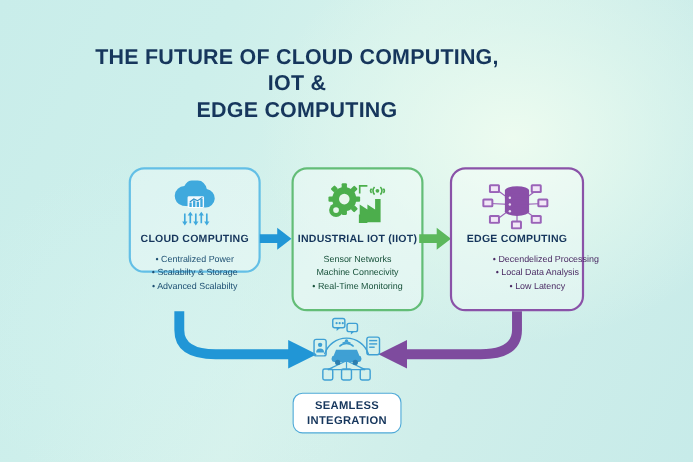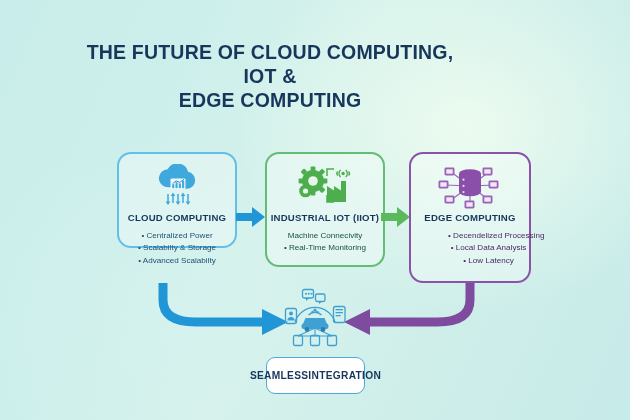--- a/index.html
+++ b/index.html
@@ -44,21 +44,21 @@
   .card {
     position: absolute;
     box-sizing: border-box;
     border-radius: 14px;
     background: rgba(255,255,255,0.30);
     border: 2px solid #6fc3e8;
     text-align: center;
     padding-top: 8px;
   }
   .card.blue   { left: 117px; top: 152px; width: 120px; height: 96px; border-color: #63bfe6; }
-  .card.green  { left: 265px; top: 152px; width: 120px; height: 115px; border-color: #63bd77; }
+  .card.green  { left: 265px; top: 152px; width: 120px; height: 131px; border-color: #63bd77; }
   .card.purple { left: 409px; top: 152px; width: 122px; height: 131px; border-color: #8a52a8; }
 
   .card-icon {
     height: 48px;
     display: flex;
     align-items: center;
     justify-content: center;
   }
   .card-title {
     font-size: 9.6px;
@@ -114,21 +114,21 @@
     position: absolute;
     left: 266px;
     top: 357px;
     width: 99px;
     height: 37px;
     box-sizing: border-box;
     border: 1.6px solid #4fa9d8;
     border-radius: 9px;
     background: #ffffff;
     display: flex;
-    flex-direction: row;
+    flex-direction: column;
     align-items: center;
     justify-content: center;
     color: #16365c;
     font-weight: bold;
     font-size: 10.2px;
     line-height: 13px;
     letter-spacing: 0.3px;
   }
 </style>
 </head>
@@ -224,20 +224,21 @@
         <circle cx="47.1" cy="9.5" r="1.7" fill="#4cae4c"></circle>
 
         <g stroke="#4cae4c" stroke-width="1.5" fill="none">
           <polyline points="31,12 31,5 38,5"></polyline>
           <polyline points="31,31 31,38 38,38"></polyline>
         </g>
       </svg>
     </div>
     <div class="card-title">INDUSTRIAL IOT (IIOT)</div>
     <ul class="card-list">
+      <li>Sensor Networks</li>
       <li>Machine Connecivity</li>
       <li>• Real-Time Monitoring</li>
     </ul>
   </div>
 
   <div class="mid-arrow a2">
     <svg width="30" height="24" viewBox="0 0 30 24">
       <polygon points="0,8 16,8 16,2 29,12 16,22 16,16 0,16" fill="#5cb85c"></polygon>
     </svg>
   </div>

